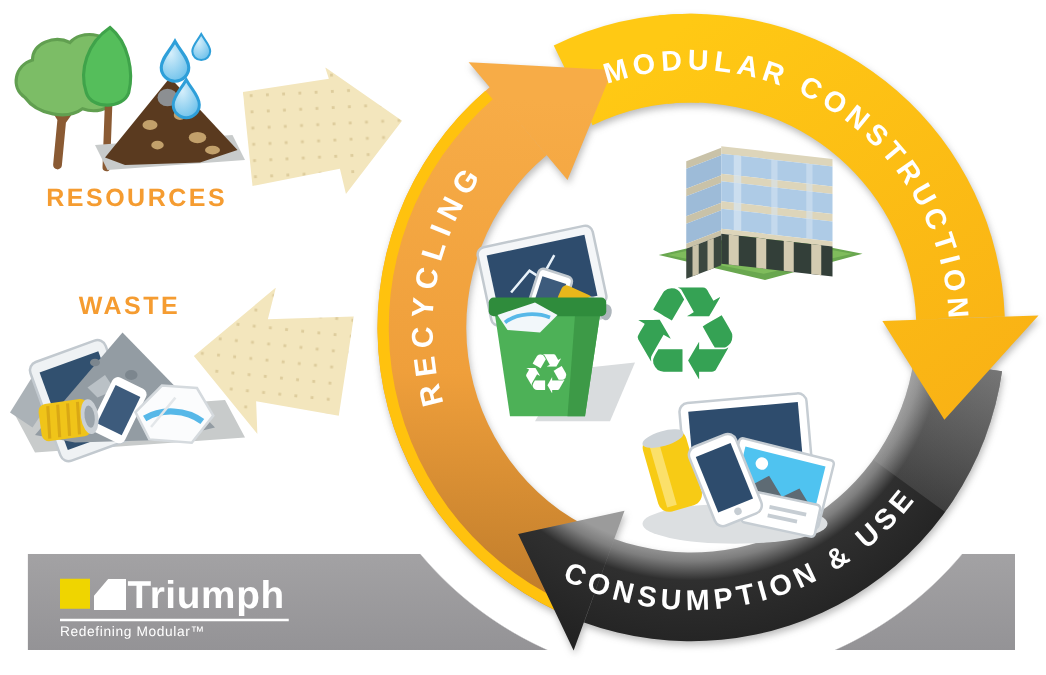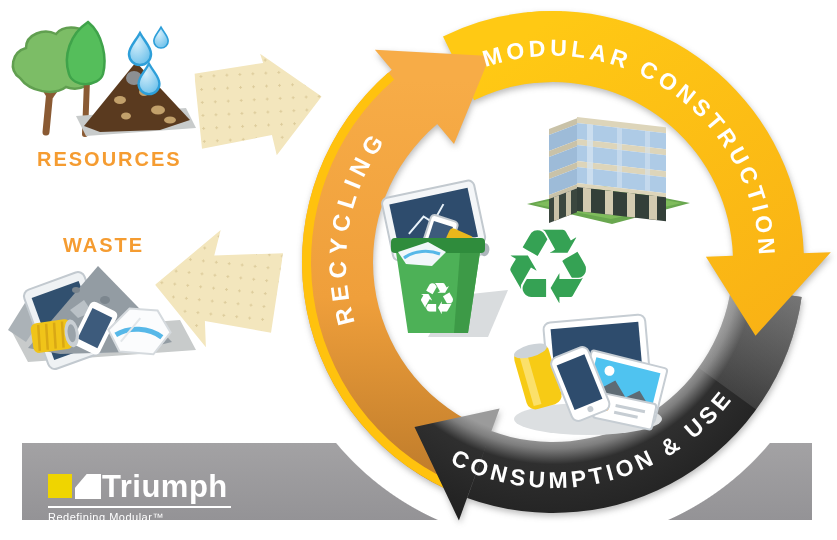--- a/index.html
+++ b/index.html
@@ -8,21 +8,21 @@
     position:relative;width:837px;height:540px;overflow:hidden;background:#ffffff;
     font-family:"Liberation Sans",sans-serif;
   }
   
   #banner{
     position:absolute;left:22px;top:443px;width:790px;height:77px;
     background:linear-gradient(180deg,#A3A2A4 0%,#949396 100%);
     -webkit-mask-image:radial-gradient(circle at 531px -181px, transparent 0 282px, #000 283px);
     mask-image:radial-gradient(circle at 531px -181px, transparent 0 282px, #000 283px);
   }
-  #logo{position:absolute;left:26px;top:28px;}
+  #logo{position:absolute;left:26px;top:17px;}
   .logo-row{display:flex;align-items:flex-start;height:32px;}
   .logo-square{width:24px;height:24px;background:#EFD500;display:inline-block;margin-top:3px;}
   .logo-flag{width:26px;height:25px;background:#ffffff;display:inline-block;margin:3px 1px 0 3px;
     clip-path:polygon(0 100%, 0 55%, 45% 0, 100% 0, 100% 100%);}
   .logo-brand{color:#ffffff;font-weight:bold;font-size:31px;line-height:31px;letter-spacing:0.5px;}
   .logo-divider{width:183px;height:2px;background:#ffffff;margin-top:3px;}
   .logo-tagline{color:#ffffff;font-size:11px;margin-top:3px;letter-spacing:0.5px;}
   
   .side-label{
     position:absolute;color:#F59C31;font-weight:bold;font-size:20px;letter-spacing:2px;

